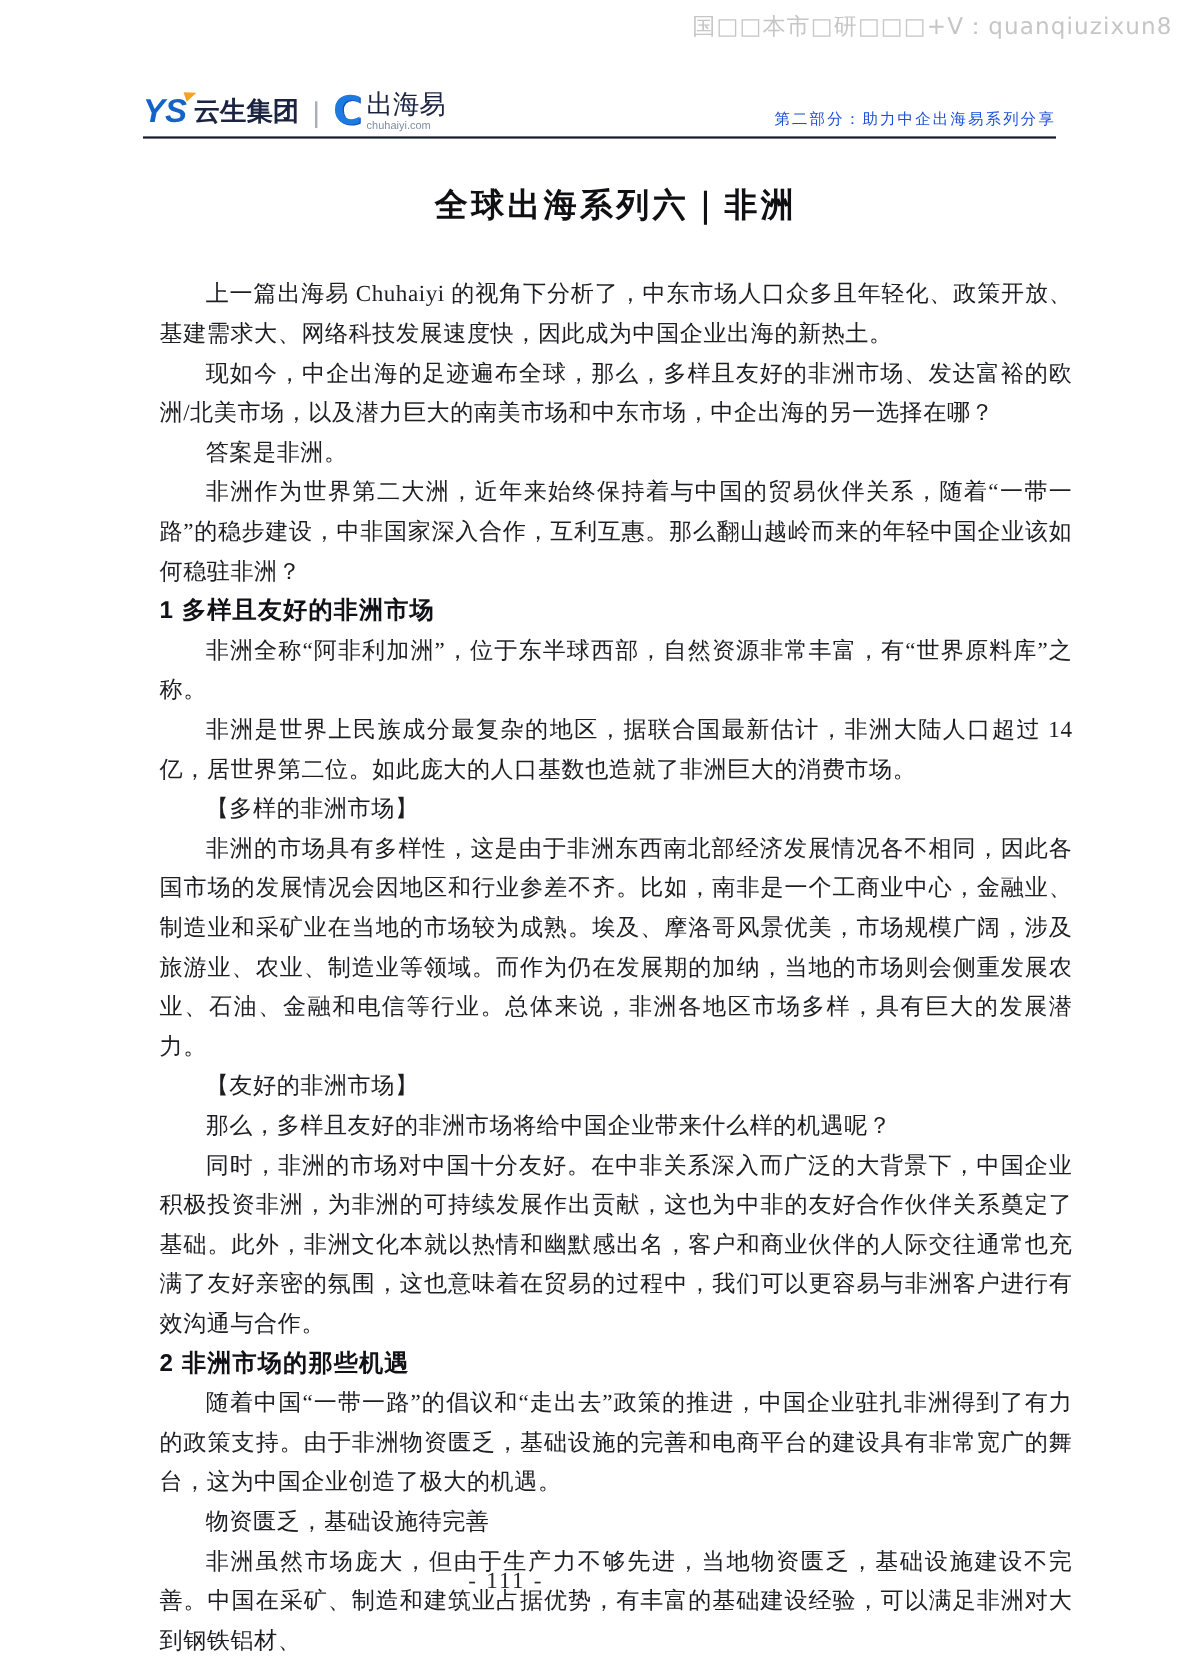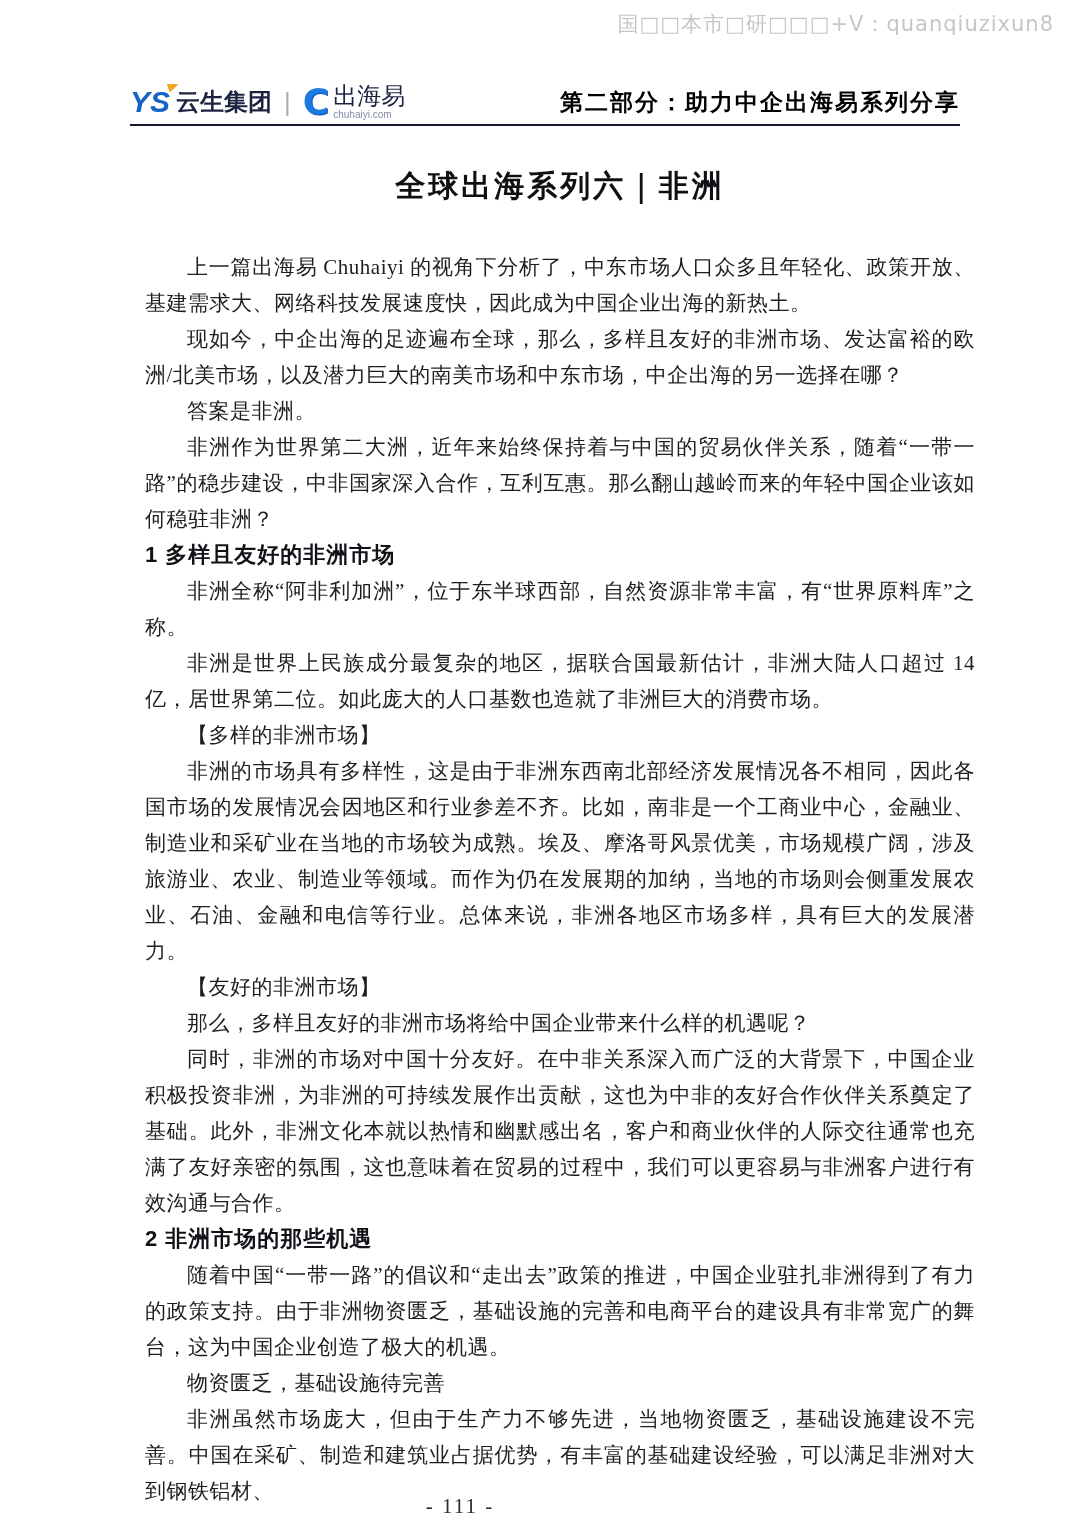--- a/index.html
+++ b/index.html
@@ -3,21 +3,21 @@
 <meta charset="utf-8">
 <style>
   html,body{margin:0;padding:0;}
   body{
     width:1080px;height:1525px;position:relative;background:#ffffff;
     font-family:"Liberation Serif","DejaVu Serif",serif;color:#1c1c1c;
     overflow:hidden;
   }
   
   .watermark{
-    position:absolute;top:10px;right:26px;
+    position:absolute;top:10px;right:14px;
     font-family:"DejaVu Sans","Liberation Sans",sans-serif;
     font-size:21px;color:#c6c6c6;letter-spacing:1px;
   }
   
   .header{
     position:absolute;top:82px;left:130px;width:830px;height:44px;
     display:flex;justify-content:space-between;align-items:flex-end;
     border-bottom:2px solid #141a2c;box-sizing:border-box;padding-bottom:4px;
   }
   .logos{display:flex;align-items:center;}
@@ -37,39 +37,39 @@
   .logo-sep{color:#a6acb8;font-size:26px;margin:0 12px;line-height:1;font-family:"Liberation Sans",sans-serif;}
   .chy{display:flex;align-items:center;}
   .chy-mark{
     font-family:"DejaVu Sans",sans-serif;font-weight:bold;font-size:36px;
     color:#1d7be0;line-height:0.9;margin-right:4px;
     text-shadow:1px 1px 0 #0b52c0;
   }
   .chy-block{display:flex;flex-direction:column;line-height:1;}
   .chy-text{font-family:"Liberation Sans",sans-serif;font-weight:normal;font-size:24px;color:#1b2340;}
   .chy-domain{font-family:"Liberation Sans",sans-serif;font-size:10px;color:#7f8ca3;margin-top:2px;}
-  .header-right{font-size:23px;color:#000000;letter-spacing:2px;padding-bottom:2px;font-weight:bold;}
+  .header-right{font-size:14px;color:#1d4ed8;letter-spacing:2px;padding-bottom:2px;}
   
   .main{position:absolute;top:152px;left:145px;width:830px;}
   .page-title{
     font-family:"Liberation Sans","DejaVu Sans",sans-serif;font-weight:bold;
     font-size:30px;color:#101014;text-align:center;letter-spacing:3px;
     margin:14px 0 42px 0;
   }
   .body-text p{
     margin:0;font-size:21px;line-height:36px;text-align:justify;
     text-indent:2em;letter-spacing:0.5px;color:#1e1e22;
   }
   .body-text p.heading{
     font-family:"Liberation Sans","DejaVu Sans",sans-serif;font-weight:bold;
     font-size:22px;text-indent:0;color:#111118;letter-spacing:1px;
   }
   
   .footer{
-    position:absolute;top:1494px;left:0;width:920px;text-align:center;
+    position:absolute;top:1425px;left:0;width:920px;text-align:center;
     font-size:21px;color:#2a2a2e;letter-spacing:2px;
   }
 </style>
 </head>
 <body>
 
 <div class="watermark">国□□本市□研□□□+V：quanqiuzixun8</div>
 
 <div class="header">
   <div class="logos">

